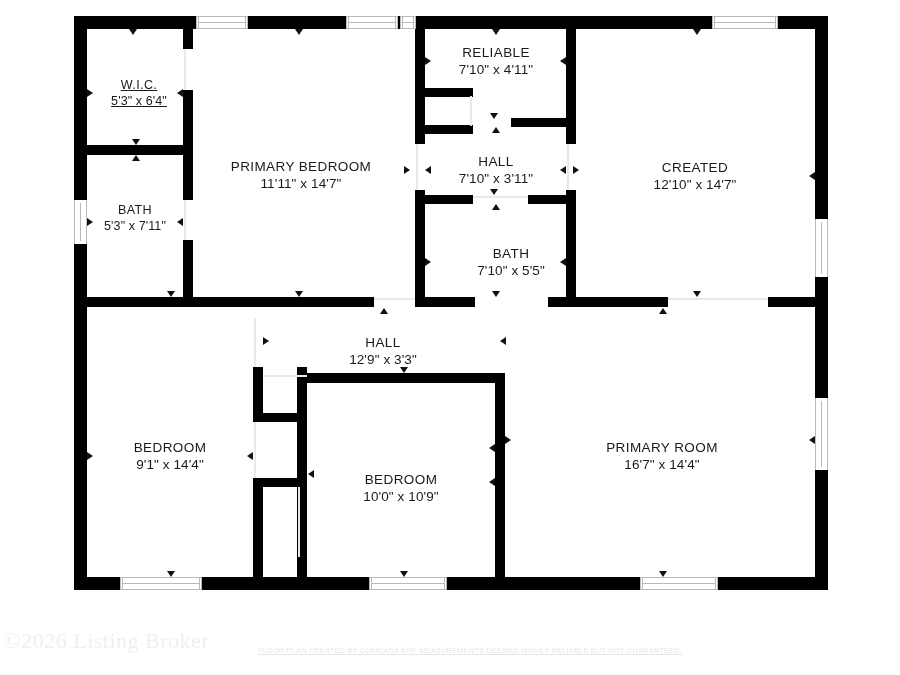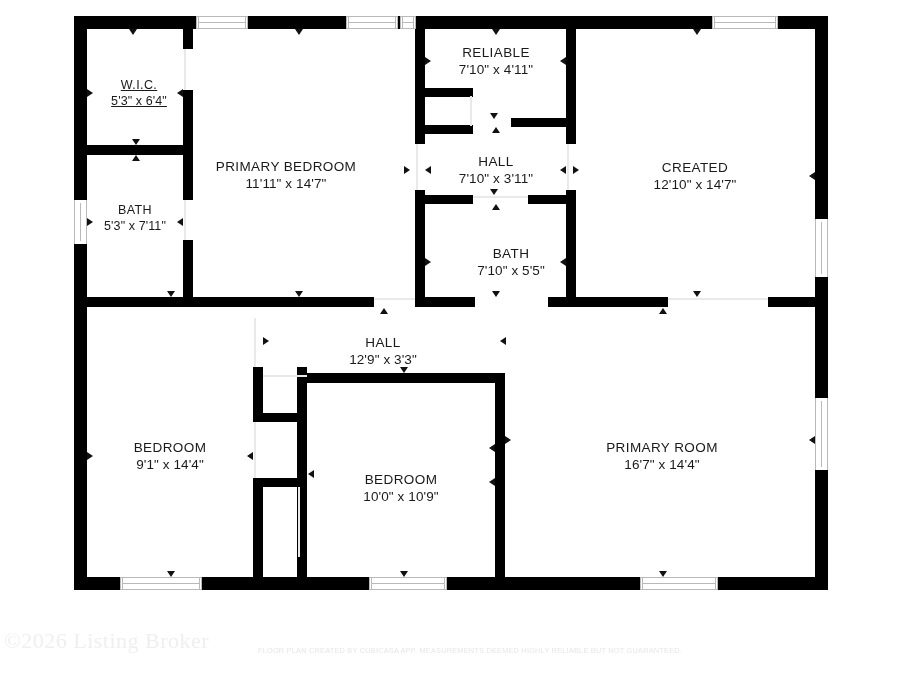--- a/index.html
+++ b/index.html
@@ -39,21 +39,21 @@
   .room{position:absolute;text-align:center;color:#1a1a1a;white-space:nowrap;
         transform:translate(-50%,-50%);line-height:1.28;}
   .room .nm{font-size:13.5px;letter-spacing:.4px;}
   .room .dm{font-size:13.5px;letter-spacing:.1px;}
   .room.sm .nm,.room.sm .dm{font-size:12.5px;}
 
   
   .brand{position:absolute;left:4px;top:628px;font-family:"Liberation Serif",serif;
          font-size:22px;color:#efefef;letter-spacing:.5px;white-space:nowrap;}
   .disc{position:absolute;left:258px;top:646px;font-size:7.3px;color:#e6e6e6;
-        letter-spacing:.25px;white-space:nowrap;}
+        letter-spacing:.25px;white-space:nowrap;text-decoration:underline;}
 </style>
 </head>
 <body>
 
 <div id="plan">
 
   <div class="layer">
 
     <div class="wall" style="left:74px;  top:16px;  width:754px; height:13px;"></div>
     <div class="wall" style="left:74px;  top:577px; width:754px; height:13px;"></div>
@@ -202,21 +202,21 @@
     <div class="room sm" style="left:139px; top:93px;text-decoration:underline;">
       <div class="nm">W.I.C.</div>
       <div class="dm">5'3" x 6'4"</div>
     </div>
 
     <div class="room sm" style="left:135px; top:218px;">
       <div class="nm">BATH</div>
       <div class="dm">5'3" x 7'11"</div>
     </div>
 
-    <div class="room" style="left:286px; top:175px;">
+    <div class="room" style="left:301px; top:175px;">
       <div class="nm">PRIMARY BEDROOM</div>
       <div class="dm">11'11" x 14'7"</div>
     </div>
 
     <div class="room" style="left:496px; top:61px;">
       <div class="nm">RELIABLE</div>
       <div class="dm">7'10" x 4'11"</div>
     </div>
 
     <div class="room" style="left:496px; top:170px;">

